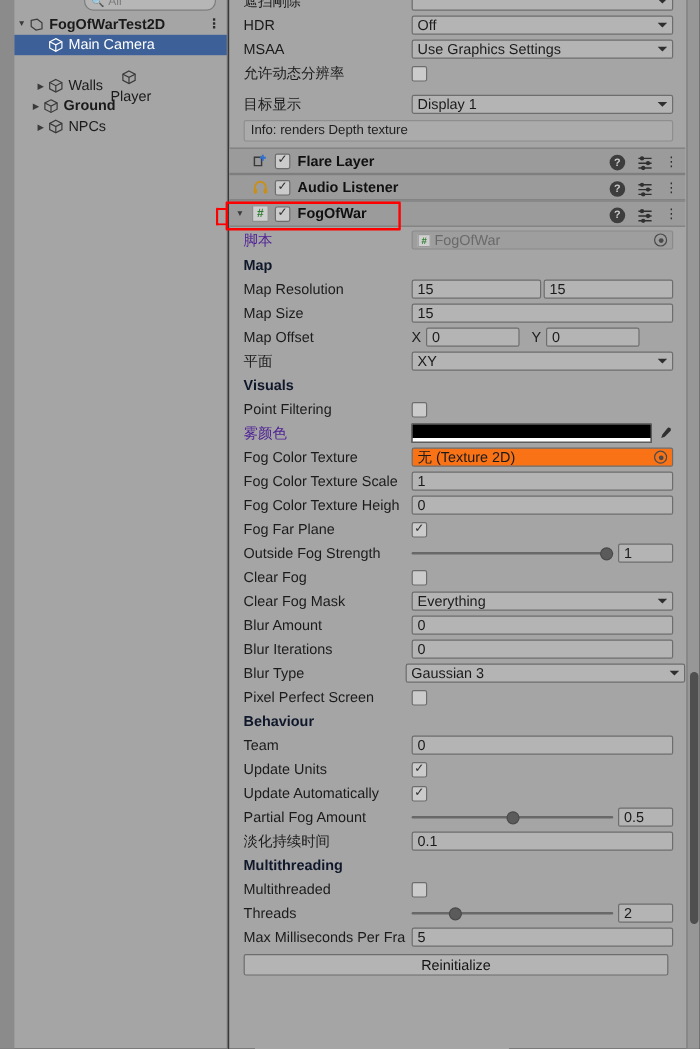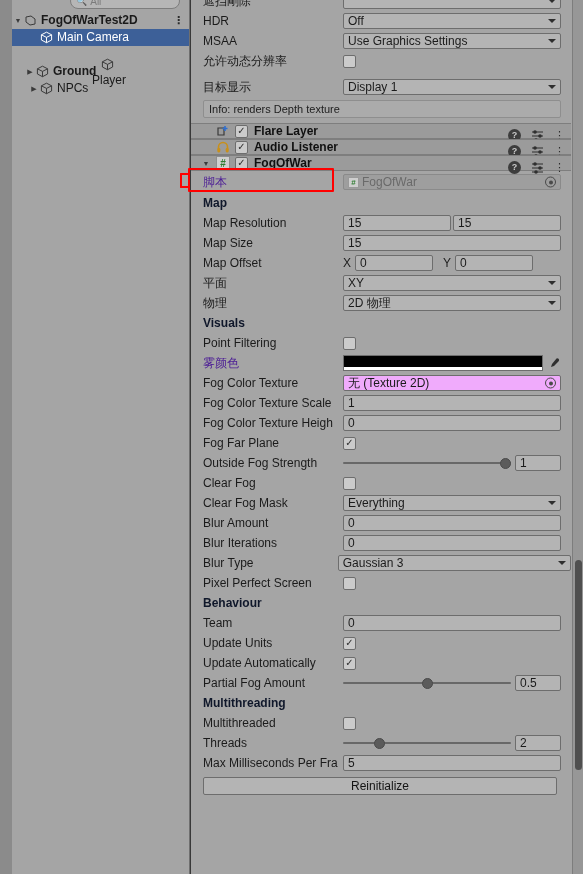--- a/index.html
+++ b/index.html
@@ -103,23 +103,23 @@
   
   .helpbox{
     margin:3px 10px 0 12px; height:18px; background:#ababab;
     border:1px solid #8e8e8e; border-radius:2px;
     display:flex; align-items:center; padding:0 5px;
     font-size:11px; color:#202020;
   }
 
   
   .comp-header{
-    position:relative; height:16px; background:#9b9b9b;
+    position:relative; height:22px; background:#9b9b9b;
     border-top:1px solid #7e7e7e; border-bottom:1px solid #7e7e7e;
-    display:flex; align-items:center; padding-left:10px; gap:4px;
+    display:flex; align-items:center; padding-left:4px; gap:4px;
   }
   .comp-header .ctw{ width:10px; text-align:center; font-size:7px; color:#3a3a3a; }
   .comp-icon{ width:16px; height:16px; display:flex; align-items:center; justify-content:center; }
   .comp-title{ font-size:12px; font-weight:bold; color:#101010; margin-left:2px; }
   .comp-tools{
     position:absolute; right:6px; top:0; height:22px; display:flex;
     align-items:center; gap:10px;
   }
   .ic-help{
     width:13px;height:13px;border-radius:50%;background:#3d3d3d;color:#c9c9c9;
@@ -134,21 +134,21 @@
   }
 
   
   .sect{
     height:20px; display:flex; align-items:center; padding-left:12px;
     font-size:12px; font-weight:bold; color:#0f172a;
   }
 
   
   .objf{
-    height:16px; background:#f0abfc; border:1px solid #6d6d6d; border-radius:2px;
+    height:16px; background:#f97316; border:1px solid #6d6d6d; border-radius:2px;
     display:flex; align-items:center; padding:0 4px; font-size:12px; color:#1b1b1b;
     position:relative;
   }
   .objf.dimf{ background:#9e9e9e; color:#6a6a6a; border-color:#8a8a8a; }
   .objf .objicon{
     width:11px;height:11px;background:#cfcfcf;border:1px solid #9a9a9a;
     display:flex;align-items:center;justify-content:center;font-size:8px;
     color:#2f7d32;margin-right:3px;font-weight:bold;
   }
   .objf .dot{
@@ -235,20 +235,30 @@
         </div>
         <div class="tree-row" style="padding-left: 16px; flex-direction: column;">
           <span class="twisty "></span>
           <span class="cube" style="color: rgb(58, 58, 58);">
             <svg width="13" height="13" viewBox="0 0 13 13">
               <path d="M6.5 1.2 L11.6 3.8 L11.6 9 L6.5 11.7 L1.4 9 L1.4 3.8 Z" fill="none" stroke="currentColor" stroke-width="1"></path>
               <path d="M1.4 3.8 L6.5 6.4 L11.6 3.8 M6.5 6.4 L6.5 11.7" fill="none" stroke="currentColor" stroke-width="1"></path>
             </svg>
           </span>
           <span class="rowlabel">Player</span>
+        </div>
+        <div class="tree-row" style="padding-left: 16px;">
+          <span class="twisty closed"></span>
+          <span class="cube" style="color: rgb(58, 58, 58);">
+            <svg width="13" height="13" viewBox="0 0 13 13">
+              <path d="M6.5 1.2 L11.6 3.8 L11.6 9 L6.5 11.7 L1.4 9 L1.4 3.8 Z" fill="none" stroke="currentColor" stroke-width="1"></path>
+              <path d="M1.4 3.8 L6.5 6.4 L11.6 3.8 M6.5 6.4 L6.5 11.7" fill="none" stroke="currentColor" stroke-width="1"></path>
+            </svg>
+          </span>
+          <span class="rowlabel">Walls</span>
         </div>
         <div class="tree-row" style="padding-left: 12px; font-weight: bold;">
           <span class="twisty closed"></span>
           <span class="cube" style="color: rgb(58, 58, 58);">
             <svg width="13" height="13" viewBox="0 0 13 13">
               <path d="M6.5 1.2 L11.6 3.8 L11.6 9 L6.5 11.7 L1.4 9 L1.4 3.8 Z" fill="none" stroke="currentColor" stroke-width="1"></path>
               <path d="M1.4 3.8 L6.5 6.4 L11.6 3.8 M6.5 6.4 L6.5 11.7" fill="none" stroke="currentColor" stroke-width="1"></path>
             </svg>
           </span>
           <span class="rowlabel">Ground</span>
@@ -426,27 +436,20 @@
               </div>
             </div>
           </div>
           <div class="prop-row">
             <div class="lbl">平面</div>
             <div class="dd" style="width: 218px;">
               <span>XY</span>
               <span class="arrow"></span>
             </div>
           </div>
-          <div class="prop-row">
-            <div class="lbl">物理</div>
-            <div class="dd" style="width: 218px;">
-              <span>2D 物理</span>
-              <span class="arrow"></span>
-            </div>
-          </div>
           <div class="sect">Visuals</div>
           <div class="prop-row">
             <div class="lbl">Point Filtering</div>
             <div class="cb"></div>
           </div>
           <div class="prop-row">
             <div class="lbl dim">雾颜色</div>
             <div style="display: flex; align-items: center; width: 218px; gap: 2px;">
               <div class="colorfield" style="width:200px;">
                 <div class="main" style="background:#000000"></div>
@@ -548,20 +551,26 @@
             <div style="display: flex; align-items: center; width: 218px; gap: 4px;">
               <div class="slider" style="width:168px;">
                 <div class="track"></div>
                 <div class="knob" style="left:79px;"></div>
               </div>
               <div class="ti" style="width:46px;">
                 <span>0.5</span>
               </div>
             </div>
           </div>
+          <div class="prop-row">
+            <div class="lbl">淡化持续时间</div>
+            <div class="ti" style="width: 218px;">
+              <span>0.1</span>
+            </div>
+          </div>
           <div class="sect">Multithreading</div>
           <div class="prop-row">
             <div class="lbl">Multithreaded</div>
             <div class="cb"></div>
           </div>
           <div class="prop-row">
             <div class="lbl">Threads</div>
             <div style="display: flex; align-items: center; width: 218px; gap: 4px;">
               <div class="slider" style="width:168px;">
                 <div class="track"></div>

